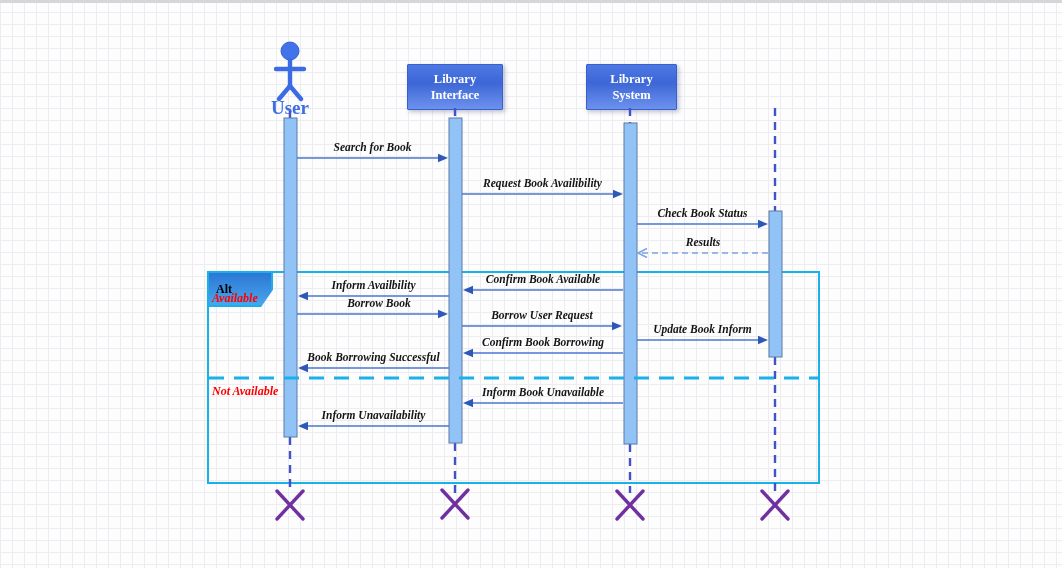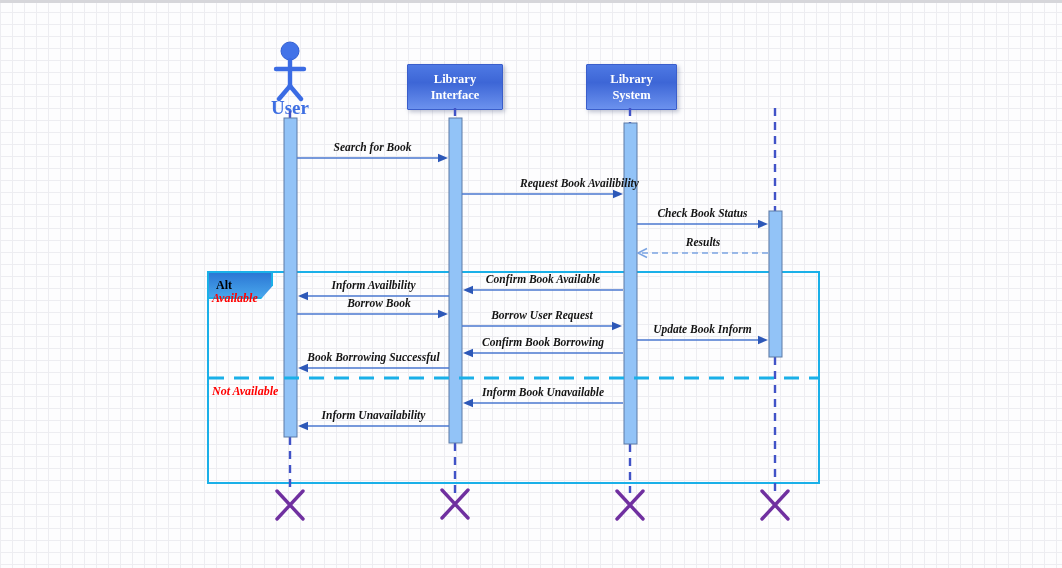--- a/index.html
+++ b/index.html
@@ -24,21 +24,21 @@
   .actor-svg{position:absolute;left:268px;top:36px;}
   .actor-label{
     position:absolute;left:260px;top:97px;width:60px;text-align:center;
     color:#3e6fe2;font-weight:bold;font-size:19px;
   }
   .alt-frame{
     position:absolute;left:207px;top:271px;width:613px;height:213px;
     border:2px solid #1ab0e8;box-sizing:border-box;
   }
   .alt-pentagon{
-    position:absolute;left:-2px;top:-2px;width:66px;height:28px;
+    position:absolute;left:-2px;top:-2px;width:66px;height:36px;
     background:linear-gradient(180deg,#2b77d4,#49a6ec);
     border:2px solid #1ab0e8;box-sizing:border-box;
     clip-path:polygon(0 0,100% 0,100% 52%,82% 100%,0 100%);
     display:flex;align-items:center;
     color:#000;font-weight:bold;font-size:12px;padding-left:7px;
   }
   .section-label{
     position:absolute;color:#ff0000;font-weight:bold;font-style:italic;font-size:12px;
     white-space:nowrap;
   }
@@ -120,21 +120,21 @@
       <line x1="623" y1="403" x2="471" y2="403" stroke="#4a77cf" stroke-width="1.6"></line>
       <polygon points="463,403 473,398.8 473,407.2" fill="#2d58b8"></polygon>
       <line x1="449" y1="426" x2="306" y2="426" stroke="#4a77cf" stroke-width="1.6"></line>
       <polygon points="298,426 308,421.8 308,430.2" fill="#2d58b8"></polygon>
       <path d="M 277 491 L 303 519 M 303 491 L 277 519" stroke="#7030a0" stroke-width="3.4" fill="none" stroke-linecap="round"></path>
       <path d="M 442 490 L 468 518 M 468 490 L 442 518" stroke="#7030a0" stroke-width="3.4" fill="none" stroke-linecap="round"></path>
       <path d="M 617 491 L 643 519 M 643 491 L 617 519" stroke="#7030a0" stroke-width="3.4" fill="none" stroke-linecap="round"></path>
       <path d="M 762 491 L 788 519 M 788 491 L 762 519" stroke="#7030a0" stroke-width="3.4" fill="none" stroke-linecap="round"></path>
     </svg>
 <div class="msg-label" style="left: 372.5px; top: 141px;">Search for Book</div>
-    <div class="msg-label" style="left: 542.5px; top: 177px; margin-left: 37px;">Request Book Availibility</div>
+    <div class="msg-label" style="left: 542.5px; top: 177px;">Request Book Availibility</div>
     <div class="msg-label" style="left: 702.5px; top: 207px; font-style: italic;">Check Book Status</div>
     <div class="msg-label" style="left: 703px; top: 236px;">Results</div>
     <div class="msg-label" style="left: 543px; top: 273px;">Confirm Book Available</div>
     <div class="msg-label" style="left: 373.5px; top: 279px;">Inform Availbility</div>
     <div class="msg-label" style="left: 379px; top: 297px; text-align: center;">Borrow Book</div>
     <div class="msg-label" style="left: 542px; top: 309px;">Borrow User Request</div>
     <div class="msg-label" style="left: 702.5px; top: 323px;">Update Book Inform</div>
     <div class="msg-label" style="left: 543px; top: 336px;">Confirm Book Borrowing</div>
     <div class="msg-label" style="left: 373.5px; top: 351px;">Book Borrowing Successful</div>
     <div class="msg-label" style="left: 543px; top: 386px;">Inform Book Unavailable</div>

